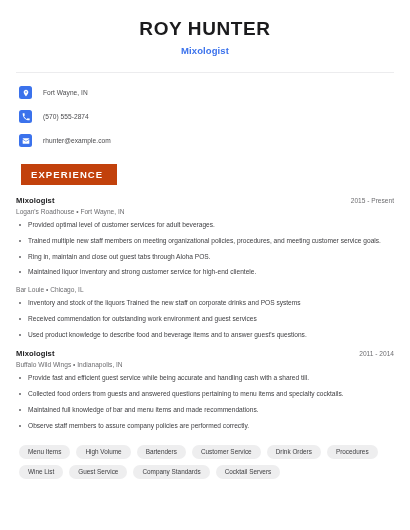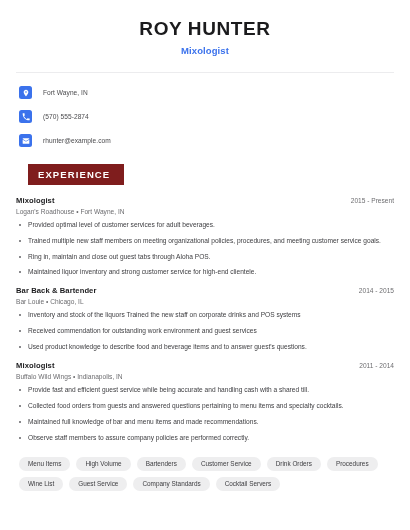--- a/index.html
+++ b/index.html
@@ -65,27 +65,27 @@
   .contact-text {
     font-size: 6.6px;
     color: #4a4a4d;
     letter-spacing: 0.05px;
   }
 
   
   .section { margin-top: 14px; }
   .sec-badge {
     display: inline-block;
-    background: #7f1d1d;
+    background: #c2410c;
     color: #ffffff;
     font-size: 9.5px;
     font-weight: bold;
     letter-spacing: 1.1px;
     padding: 5px 14px 5px 10px;
-    margin-left: 12px;
+    margin-left: 5px;
   }
 
   
   .jobs { margin-top: 11px; }
   .job { margin-bottom: 9px; }
   .job-head {
     display: flex;
     justify-content: space-between;
     align-items: baseline;
   }
@@ -198,24 +198,20 @@
         <div class="job-company">Logan's Roadhouse  •  Fort Wayne, IN</div>
         <ul class="bullets">
           <li>Provided optimal level of customer services for adult beverages.</li>
           <li>Trained multiple new staff members on meeting organizational policies, procedures, and meeting customer service goals.</li>
           <li>Ring in, maintain and close out guest tabs through Aloha POS.</li>
           <li>Maintained liquor inventory and strong customer service for high-end clientele.</li>
         </ul>
       </div>
 
       <div class="job">
-        <div class="job-head">
-          <span class="job-role">Bar Back &amp; Bartender</span>
-          <span class="job-dates">2014 - 2015</span>
-        </div>
         <div class="job-company">Bar Louie  •  Chicago, IL</div>
         <ul class="bullets">
           <li>Inventory and stock of the liquors Trained the new staff on corporate drinks and POS systems</li>
           <li>Received commendation for outstanding work environment and guest services</li>
           <li>Used product knowledge to describe food and beverage items and to answer guest's questions.</li>
         </ul>
       </div>
 
       <div class="job">
         <div class="job-head">

